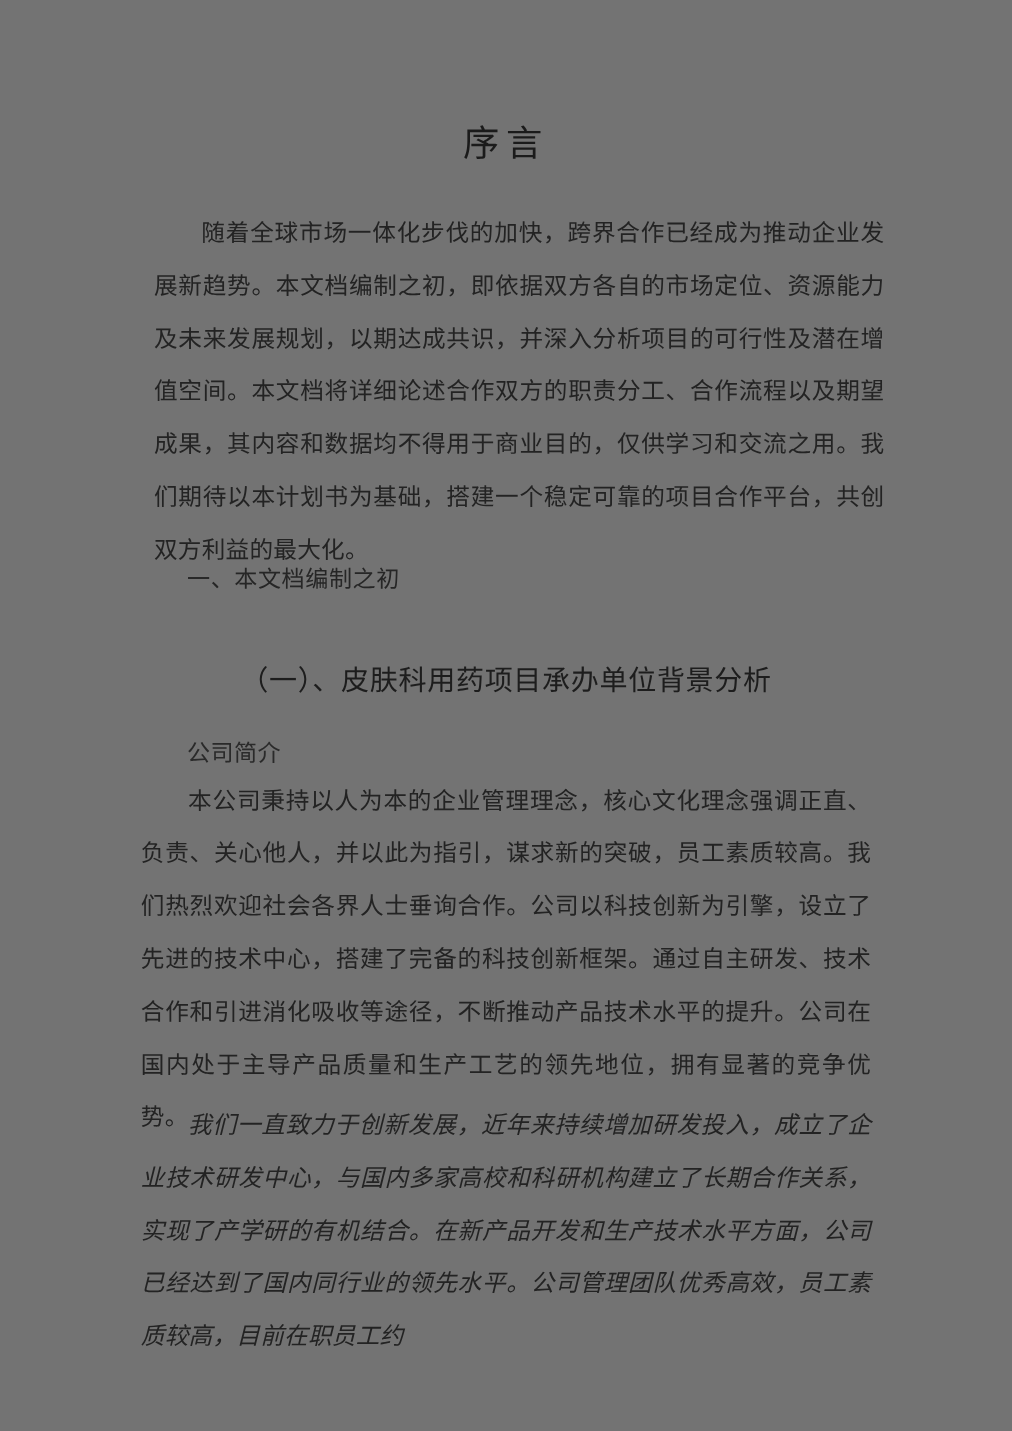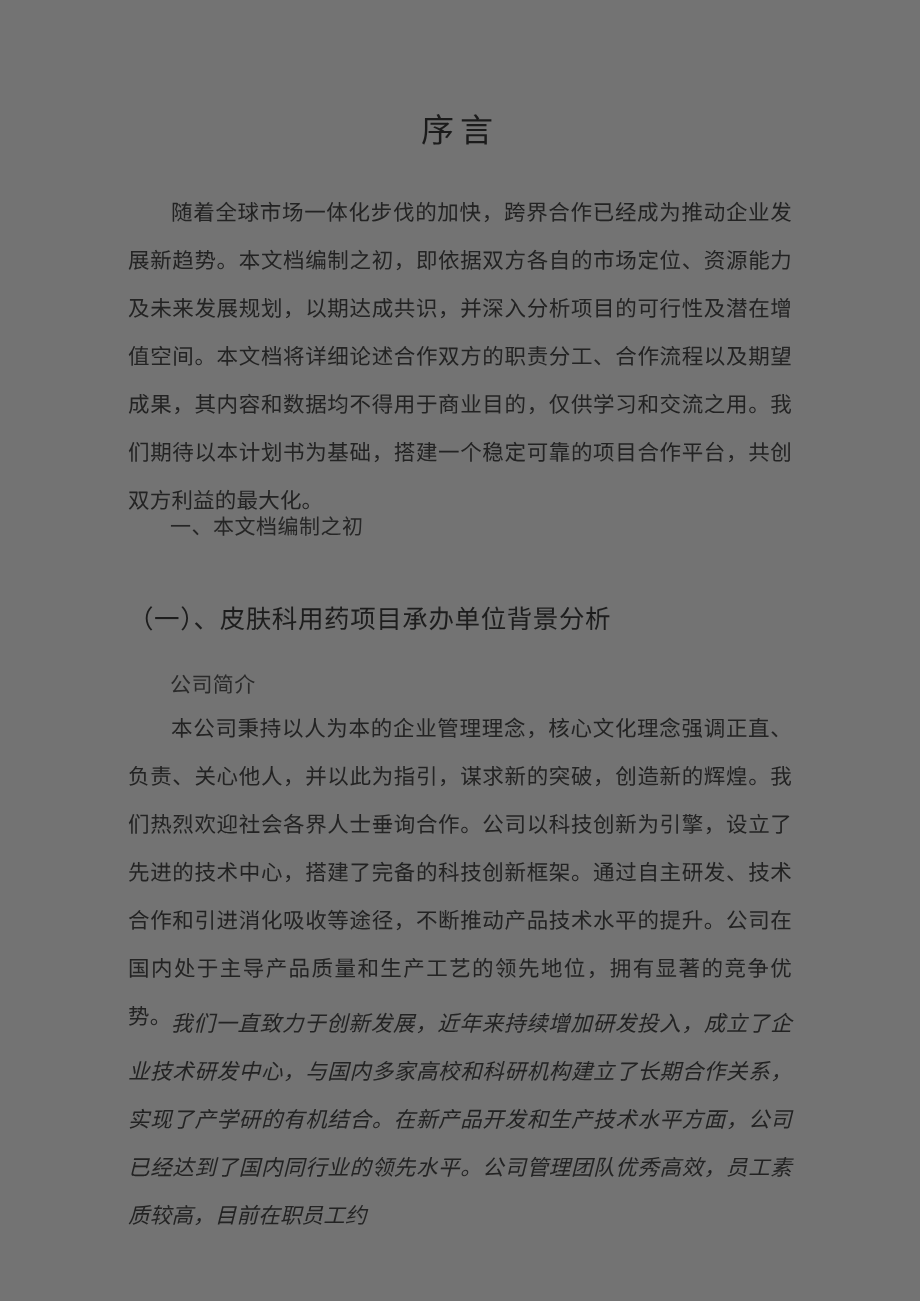--- a/index.html
+++ b/index.html
@@ -74,34 +74,35 @@
 
   
   .heading-2 {
     margin: 0;
     font-size: 25.5px;
     font-weight: 400;
     line-height: 48px;
     text-indent: 0;
     color: #1d1d1d;
     letter-spacing: 0.6px;
+    text-align: center;
   }
 
   
   .label-minor {
     margin: 0;
     font-size: 21px;
     font-weight: 400;
     line-height: 48px;
     text-indent: 2em;
     color: #2a2a2a;
     letter-spacing: 0.4px;
   }
 
-  .block-para-1  { position: absolute; left: 0; top: 189px;  width: 664px; }
+  .block-para-1  { position: absolute; left: 12px; top: 189px;  width: 664px; }
   .block-h1      { position: absolute; left: 0; top: 503px;  width: 664px; }
   .block-h2      { position: absolute; left: 0; top: 595px;  width: 664px; }
   .block-label   { position: absolute; left: 0; top: 661px;  width: 664px; }
   .block-para-2  { position: absolute; left: 0; top: 705px;  width: 664px; }
   .block-para-3  { position: absolute; left: 0; top: 1000px; width: 664px; font-style: italic; }
 </style>
 </head>
 <body>
 
 <div class="page">
@@ -119,21 +120,21 @@
 
     <div class="block-h2">
       <h3 class="heading-2">（一）、皮肤科用药项目承办单位背景分析</h3>
     </div>
 
     <div class="block-label">
       <h4 class="label-minor">公司简介</h4>
     </div>
 
     <div class="block-para-2">
-      <p class="para">本公司秉持以人为本的企业管理理念，核心文化理念强调正直、负责、关心他人，并以此为指引，谋求新的突破，创造新的辉煌。我们热烈欢迎社会各界人士垂询合作。公司以科技创新为引擎，设立了先进的技术中心，搭建了完备的科技创新框架。通过自主研发、技术合作和引进消化吸收等途径，不断推动产品技术水平的提升。公司在国内处于主导产品质量和生产工艺的领先地位，拥有显著的竞争优势。</p>
+      <p class="para">本公司秉持以人为本的企业管理理念，核心文化理念强调正直、负责、关心他人，并以此为指引，谋求新的突破，员工素质较高。我们热烈欢迎社会各界人士垂询合作。公司以科技创新为引擎，设立了先进的技术中心，搭建了完备的科技创新框架。通过自主研发、技术合作和引进消化吸收等途径，不断推动产品技术水平的提升。公司在国内处于主导产品质量和生产工艺的领先地位，拥有显著的竞争优势。</p>
     </div>
 
     <div class="block-para-3">
       <p class="para">我们一直致力于创新发展，近年来持续增加研发投入，成立了企业技术研发中心，与国内多家高校和科研机构建立了长期合作关系，实现了产学研的有机结合。在新产品开发和生产技术水平方面，公司已经达到了国内同行业的领先水平。公司管理团队优秀高效，员工素质较高，目前在职员工约</p>
     </div>
 
   </div>
 </div>
 
 </body></html>

